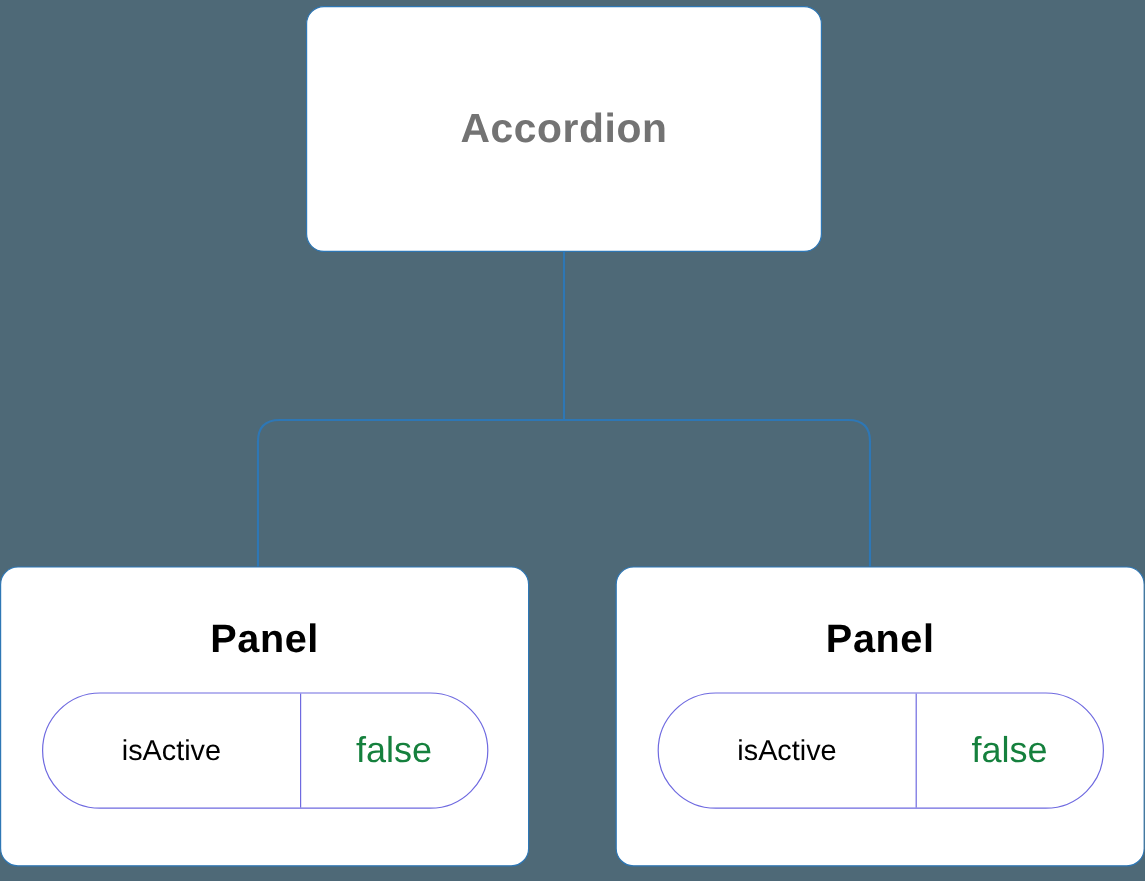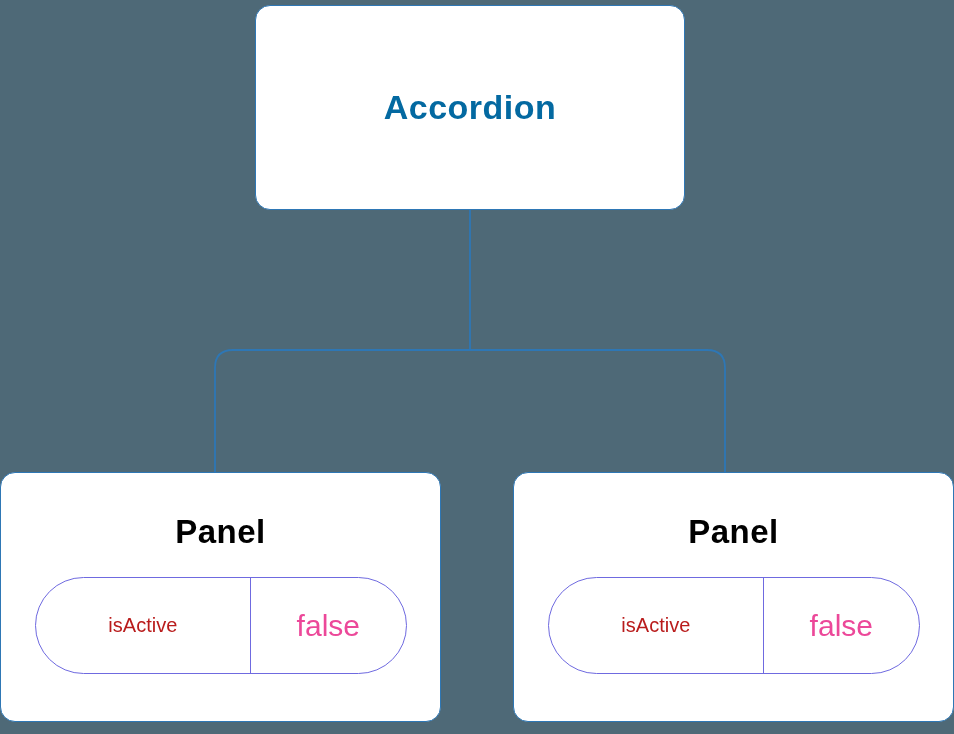--- a/index.html
+++ b/index.html
@@ -31,21 +31,21 @@
   .node-root {
     left: 255px;
     top: 5px;
     width: 430px;
     height: 205px;
     display: flex;
     align-items: center;
     justify-content: center;
   }
   .node-label {
-    color: #0369a1;
+    color: #737373;
     font-size: 34px;
     font-weight: 600;
     letter-spacing: 0.5px;
   }
   .node-panel {
     top: 472px;
     width: 441px;
     height: 250px;
     display: flex;
     flex-direction: column;
@@ -69,30 +69,30 @@
     box-sizing: border-box;
     display: flex;
     align-items: stretch;
     background: #ffffff;
   }
   .prop-name {
     flex: 0 0 58%;
     display: flex;
     align-items: center;
     justify-content: center;
-    color: #b91c1c;
-    font-size: 20px;
+    color: #000000;
+    font-size: 24px;
     border-right: 1.5px solid #6f6ae0;
   }
   .prop-value {
     flex: 1 1 auto;
     display: flex;
     align-items: center;
     justify-content: center;
-    color: #ec4899;
+    color: #15803d;
     font-size: 30px;
   }
 </style>
 </head>
 <body>
 
 <div class="canvas">
 
   <svg class="connector-svg" width="954" height="734" viewBox="0 0 954 734">
     <path d="M470 209 L470 350" fill="none" stroke="#2e77b5" stroke-width="1.8"></path>

